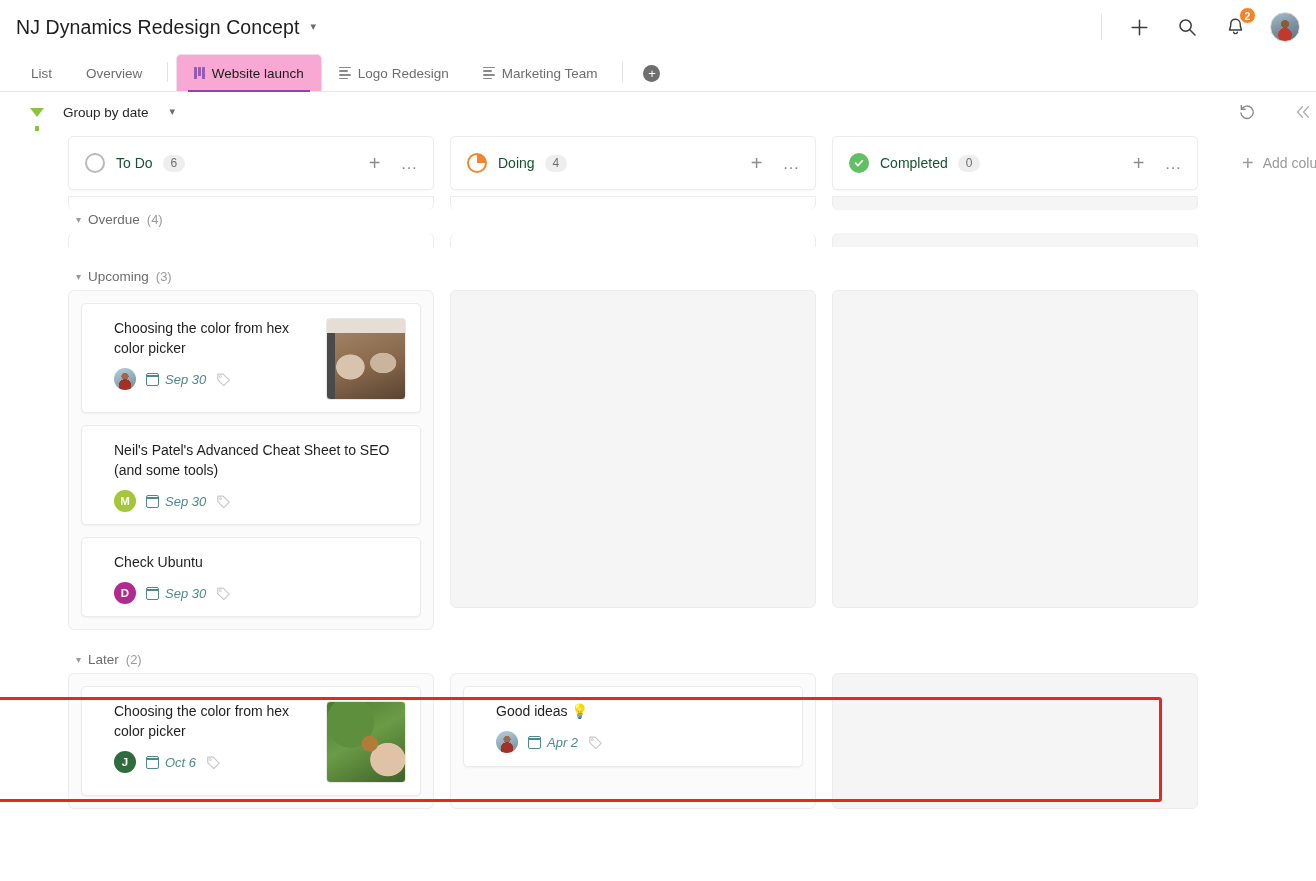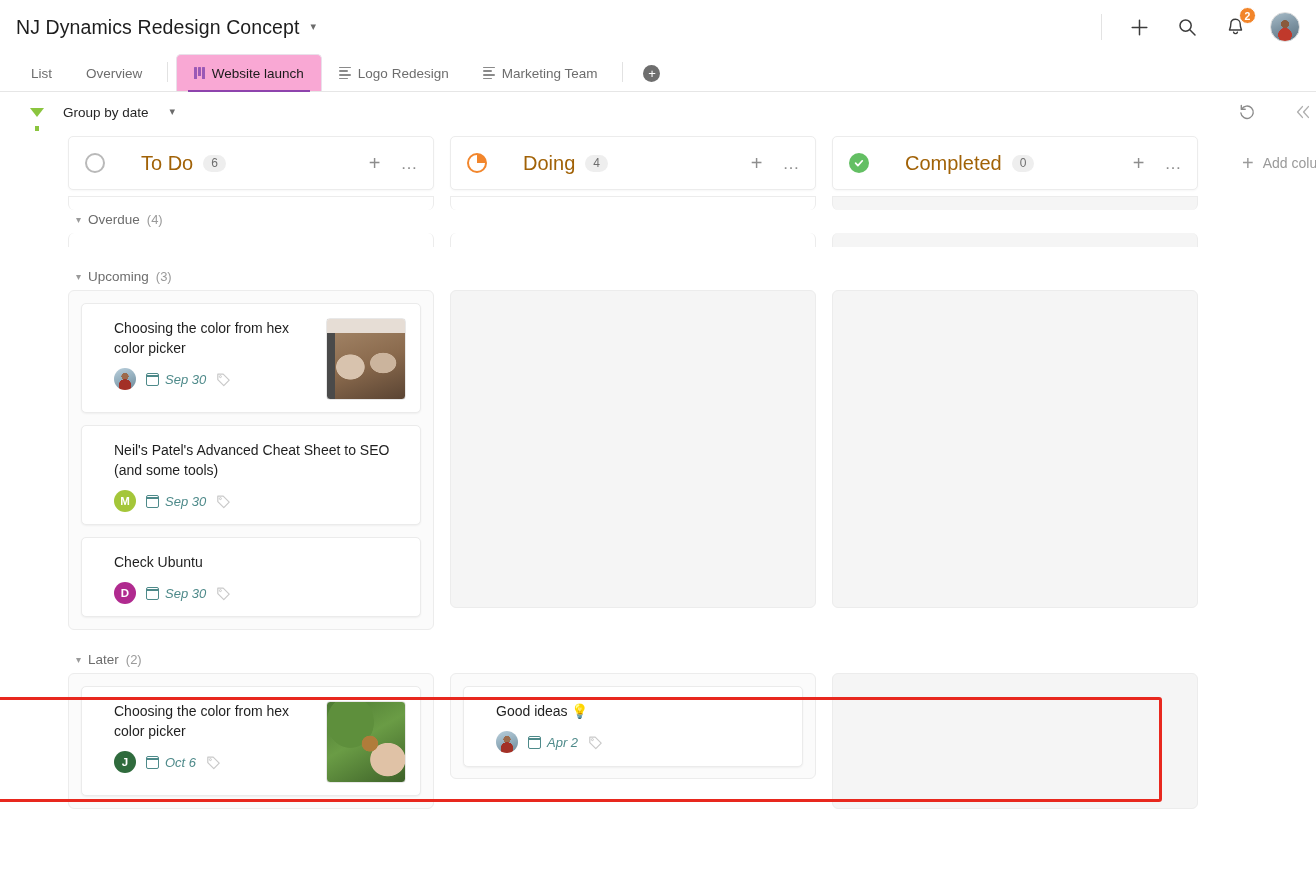--- a/index.html
+++ b/index.html
@@ -172,21 +172,21 @@
     height: 54px;
     background: #fff;
     border: 1px solid #ececec;
     border-radius: 5px;
     display: flex;
     align-items: center;
     padding: 0 14px 0 16px;
     box-shadow: 0 1px 2px rgba(0,0,0,.035);
   }
   .status-dot { width: 20px; height: 20px; flex: 0 0 20px; margin-right: 11px; }
-  .col-title { font-size: 20px; color: #a16207; margin-left: 25px; }
+  .col-title { font-size: 14px; color: #14532d; }
   .col-count {
     margin-left: 10px;
     background: #eeeeee;
     color: #6e6e6e;
     font-size: 12px;
     border-radius: 10px;
     padding: 2.5px 8px;
     line-height: 1;
   }
   .col-head-actions { margin-left: auto; display: flex; align-items: center; gap: 20px; color: #8d8d8d; }
@@ -567,21 +567,21 @@
                     <path d="M1.8 7.6V2.2h5.4l6 6-5.4 5.4-6-6z" fill="none" stroke="currentColor" stroke-width="1.2" stroke-linejoin="round"></path>
                     <circle cx="4.4" cy="4.6" r="1" fill="none" stroke="currentColor" stroke-width="1"></circle>
                   </svg>
               </span>
             </div>
           </div>
           <div class="thumb plant"></div>
         </div>
       </div>
 
-      <div class="lane filled" style="height:106px;">
+      <div class="lane filled" style="height:136px;">
         <div class="card" style="padding-bottom:13px;">
           <div class="card-main">
             <div class="card-title">Good ideas 💡</div>
             <div class="card-meta">
               <span class="av photo"></span>
               <span class="date-chip">
                 <span class="cal"></span>
                 <span>Apr 2</span>
               </span>
               <span class="tag-ic">

